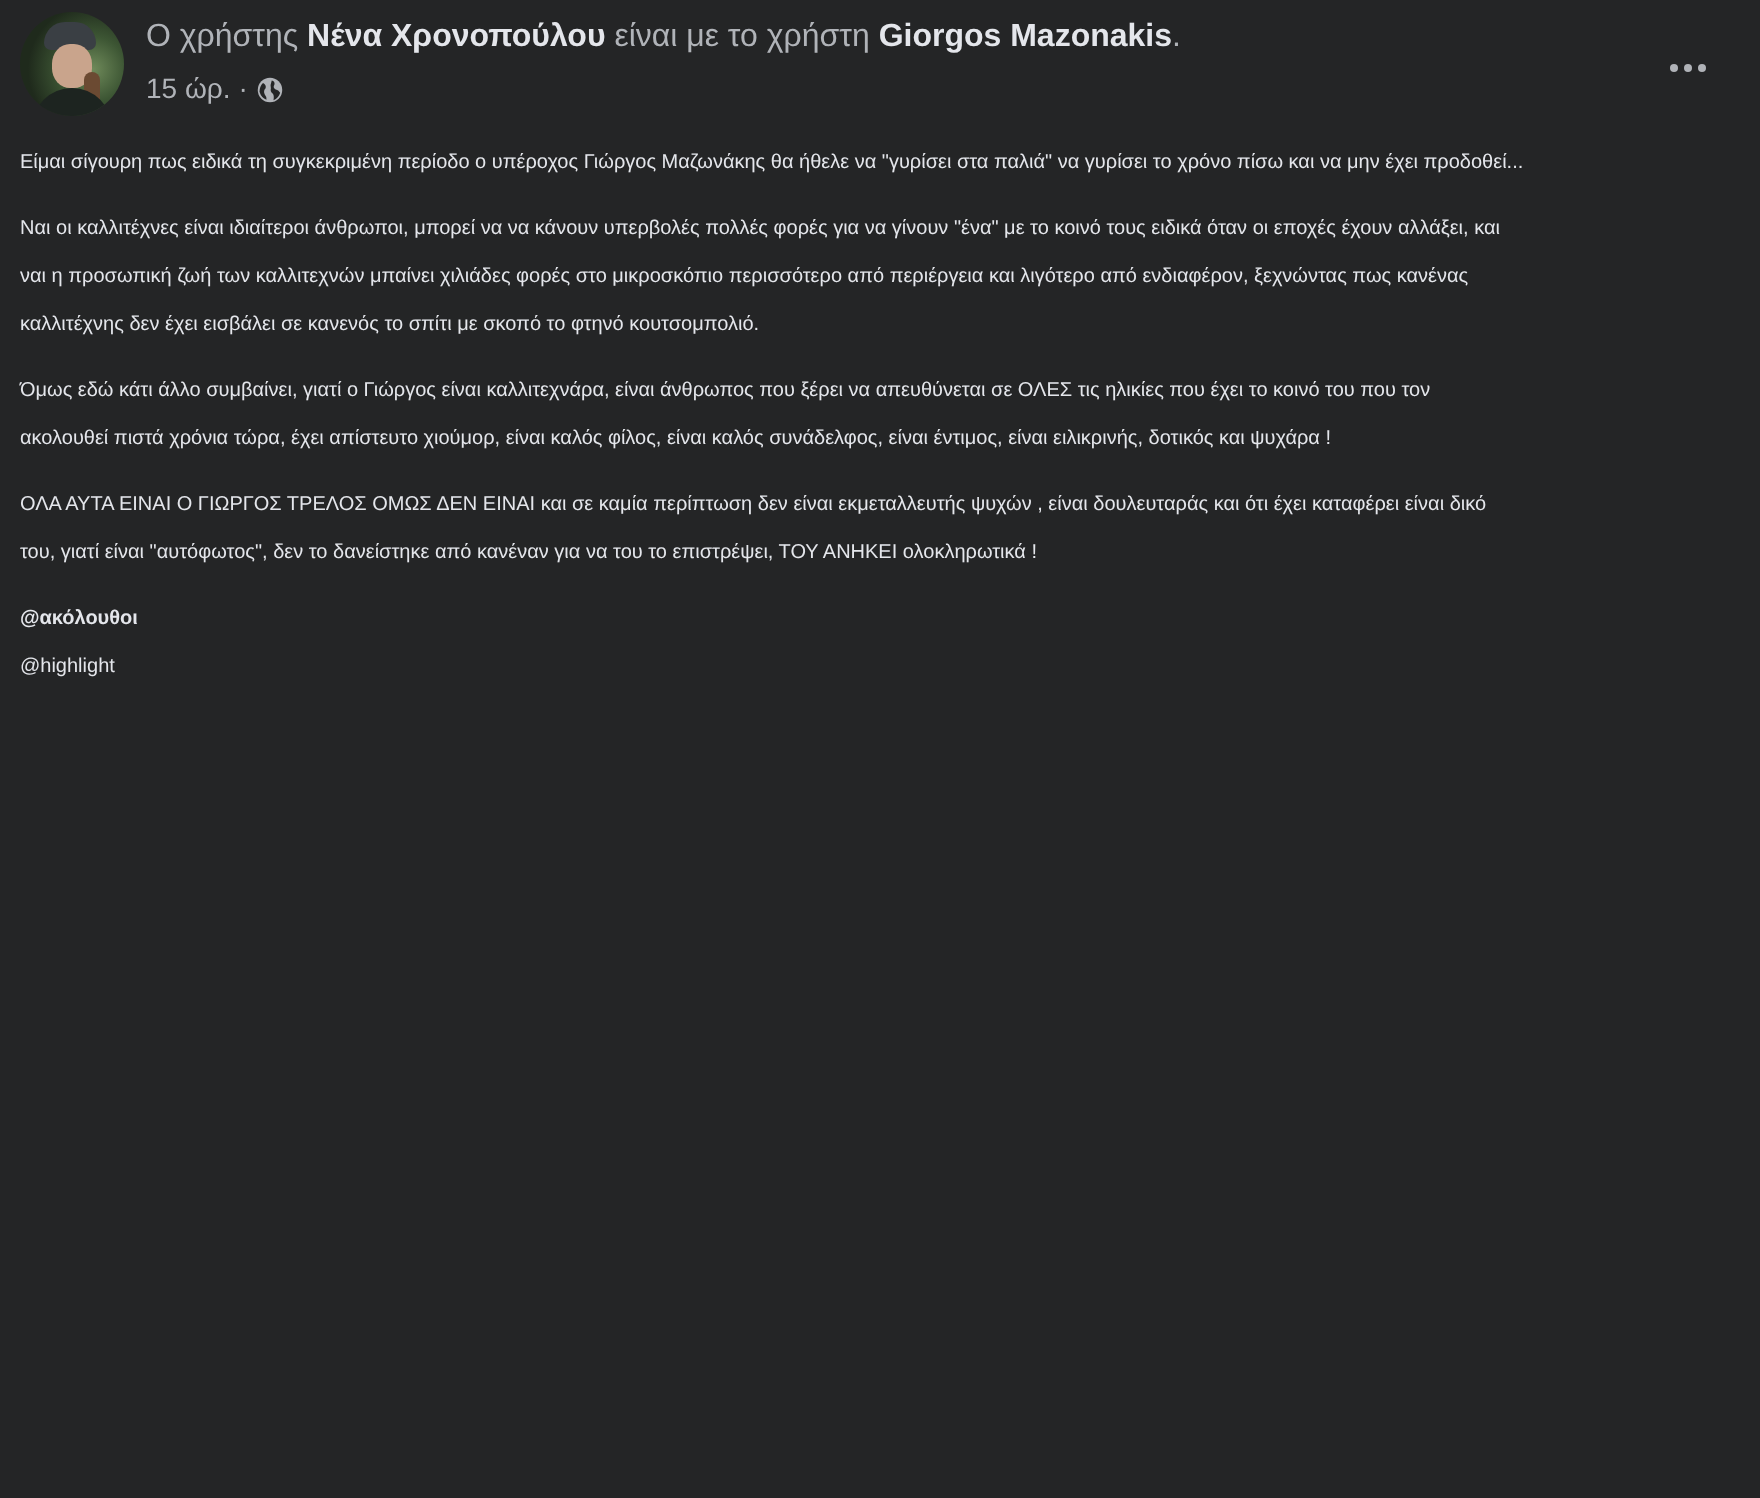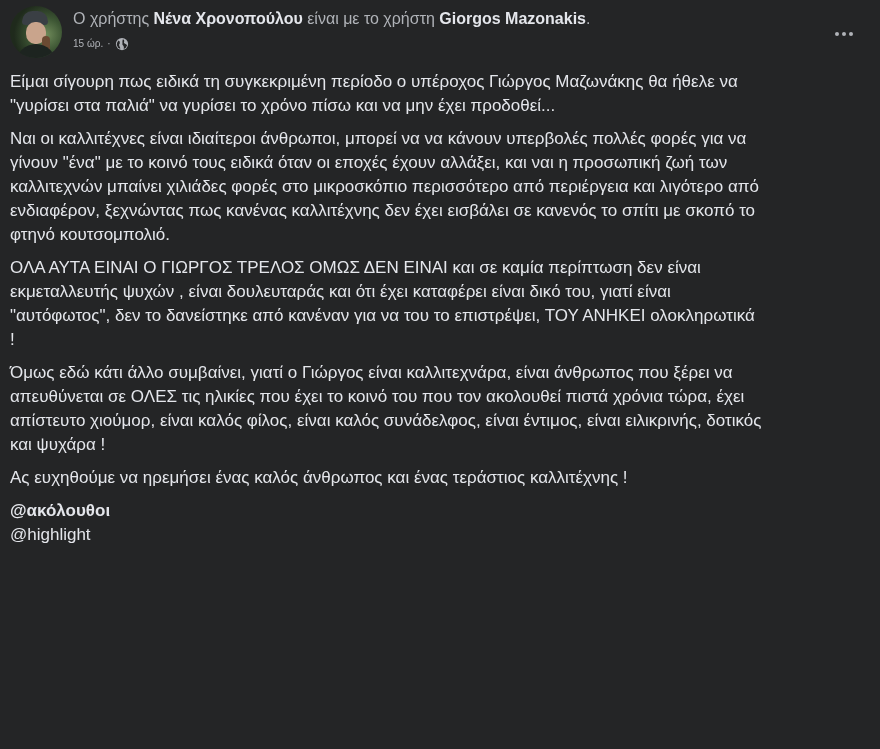--- a/index.html
+++ b/index.html
@@ -77,21 +77,21 @@
       white-space: nowrap;
     }
     .header-text b {
       color: #e4e6eb;
       font-weight: bold;
     }
     .meta {
       position: absolute;
       left: 63px;
       top: 28px;
-      font-size: 10px;
+      font-size: 14px;
       line-height: 20px;
       color: #b0b3b8;
       display: flex;
       align-items: center;
       gap: 4px;
     }
     .globe {
       display: inline-block;
       width: 14px;
       height: 14px;
@@ -112,21 +112,21 @@
     .more span {
       width: 4px; height: 4px; border-radius: 50%;
       background: #b0b3b8;
       display: inline-block;
     }
     .content {
       position: absolute;
       left: 10px;
       top: 70px;
       width: 860px;
-      font-size: 17px;
+      font-size: 10px;
       line-height: 24px;
       color: #e4e6eb;
     }
     .content p {
       margin: 0 0 9px 0;
       width: 752px;
     }
     .tags {
       margin-top: 4px;
     }
@@ -169,23 +169,22 @@
     <div class="more">
       <span></span>
       <span></span>
       <span></span>
     </div>
   </div>
 
   <div class="content">
     <p>Είμαι σίγουρη πως ειδικά τη συγκεκριμένη περίοδο ο υπέροχος Γιώργος Μαζωνάκης θα ήθελε να "γυρίσει στα παλιά" να γυρίσει το χρόνο πίσω και να μην έχει προδοθεί...</p>
     <p>Ναι οι καλλιτέχνες είναι ιδιαίτεροι άνθρωποι, μπορεί να να κάνουν υπερβολές πολλές φορές για να γίνουν "ένα" με το κοινό τους ειδικά όταν οι εποχές έχουν αλλάξει, και ναι η προσωπική ζωή των καλλιτεχνών μπαίνει χιλιάδες φορές στο μικροσκόπιο περισσότερο από περιέργεια και λιγότερο από ενδιαφέρον, ξεχνώντας πως κανένας καλλιτέχνης δεν έχει εισβάλει σε κανενός το σπίτι με σκοπό το φτηνό κουτσομπολιό.</p>
+    <p>Όμως εδώ κάτι άλλο συμβαίνει, γιατί ο Γιώργος  είναι καλλιτεχνάρα, είναι άνθρωπος που ξέρει να απευθύνεται σε ΟΛΕΣ τις ηλικίες που έχει το κοινό του που τον ακολουθεί πιστά χρόνια τώρα, έχει απίστευτο χιούμορ, είναι καλός φίλος, είναι καλός συνάδελφος, είναι έντιμος, είναι ειλικρινής, δοτικός και ψυχάρα !</p>
     <p>ΟΛΑ ΑΥΤΑ ΕΙΝΑΙ Ο ΓΙΩΡΓΟΣ ΤΡΕΛΟΣ ΟΜΩΣ ΔΕΝ ΕΙΝΑΙ και σε καμία περίπτωση δεν είναι εκμεταλλευτής ψυχών , είναι δουλευταράς και ότι έχει καταφέρει είναι δικό του, γιατί είναι "αυτόφωτος", δεν το δανείστηκε από κανέναν για να του το επιστρέψει, ΤΟΥ ΑΝΗΚΕΙ ολοκληρωτικά !</p>
-    <p>Όμως εδώ κάτι άλλο συμβαίνει, γιατί ο Γιώργος  είναι καλλιτεχνάρα, είναι άνθρωπος που ξέρει να απευθύνεται σε ΟΛΕΣ τις ηλικίες που έχει το κοινό του που τον ακολουθεί πιστά χρόνια τώρα, έχει απίστευτο χιούμορ, είναι καλός φίλος, είναι καλός συνάδελφος, είναι έντιμος, είναι ειλικρινής, δοτικός και ψυχάρα !</p>
-    <p>Ας ευχηθούμε να ηρεμήσει ένας καλός άνθρωπος και ένας τεράστιος καλλιτέχνης !</p>
 
     <div class="tags">
       <a class="tag bold">@ακόλουθοι</a>
       <a class="tag">@highlight</a>
     </div>
   </div>
 
 </div>
 
 </body></html>

